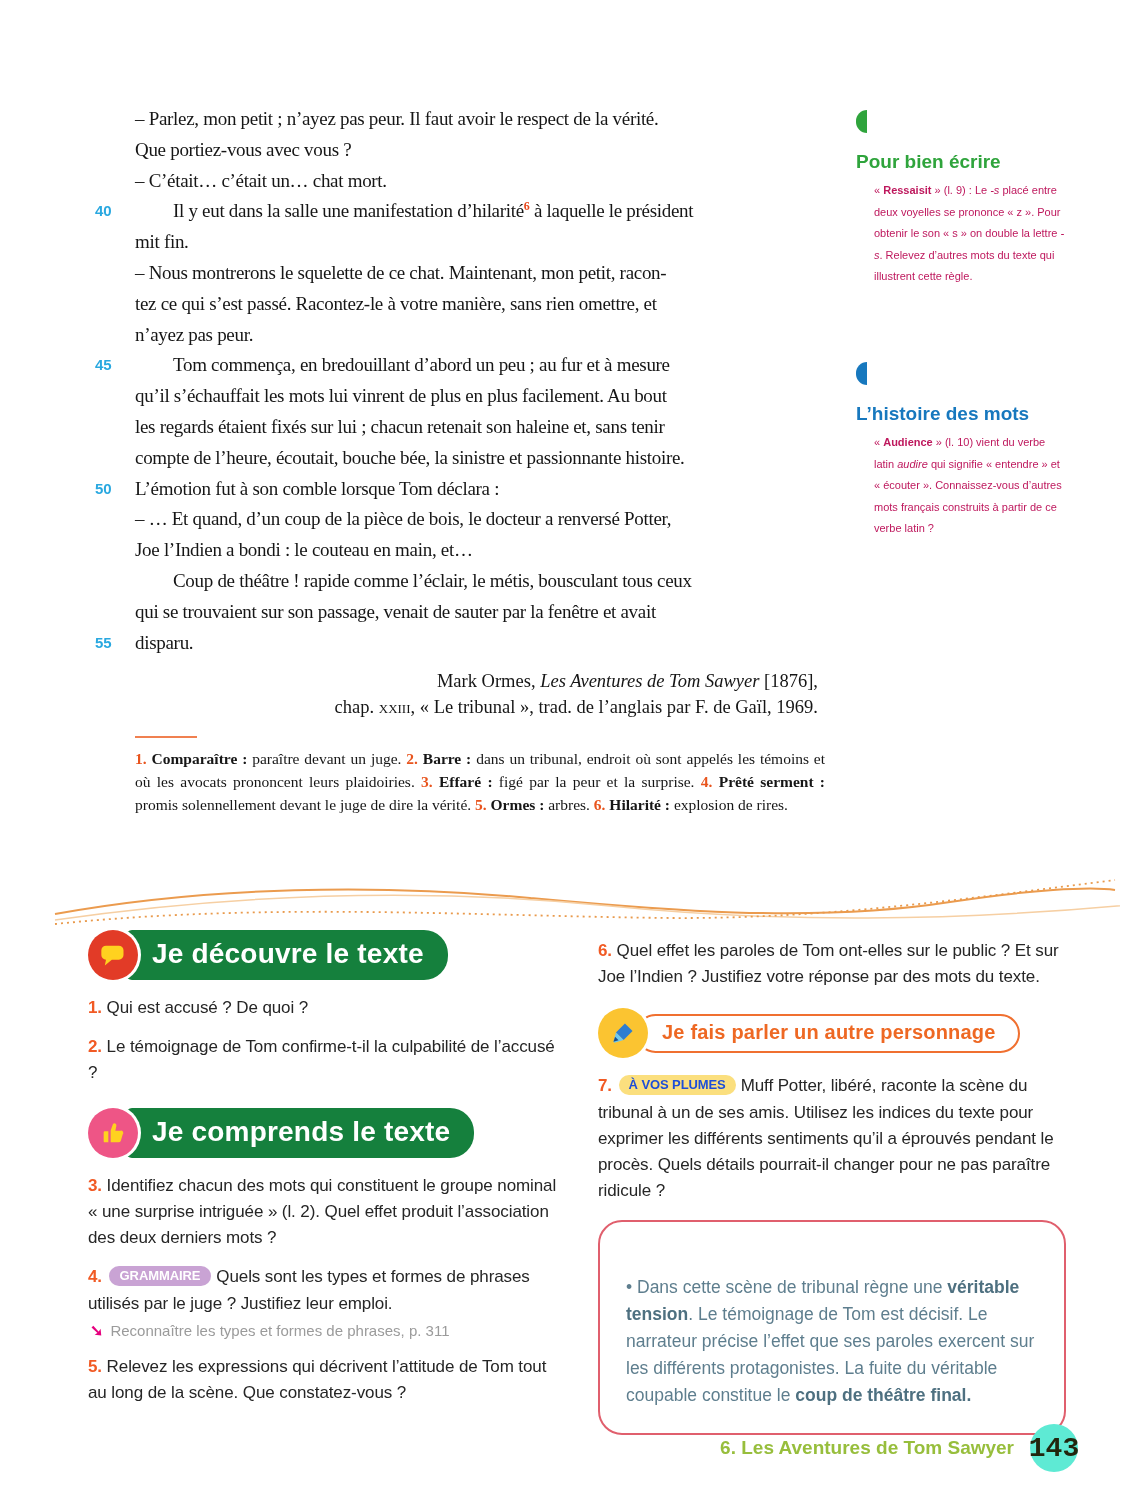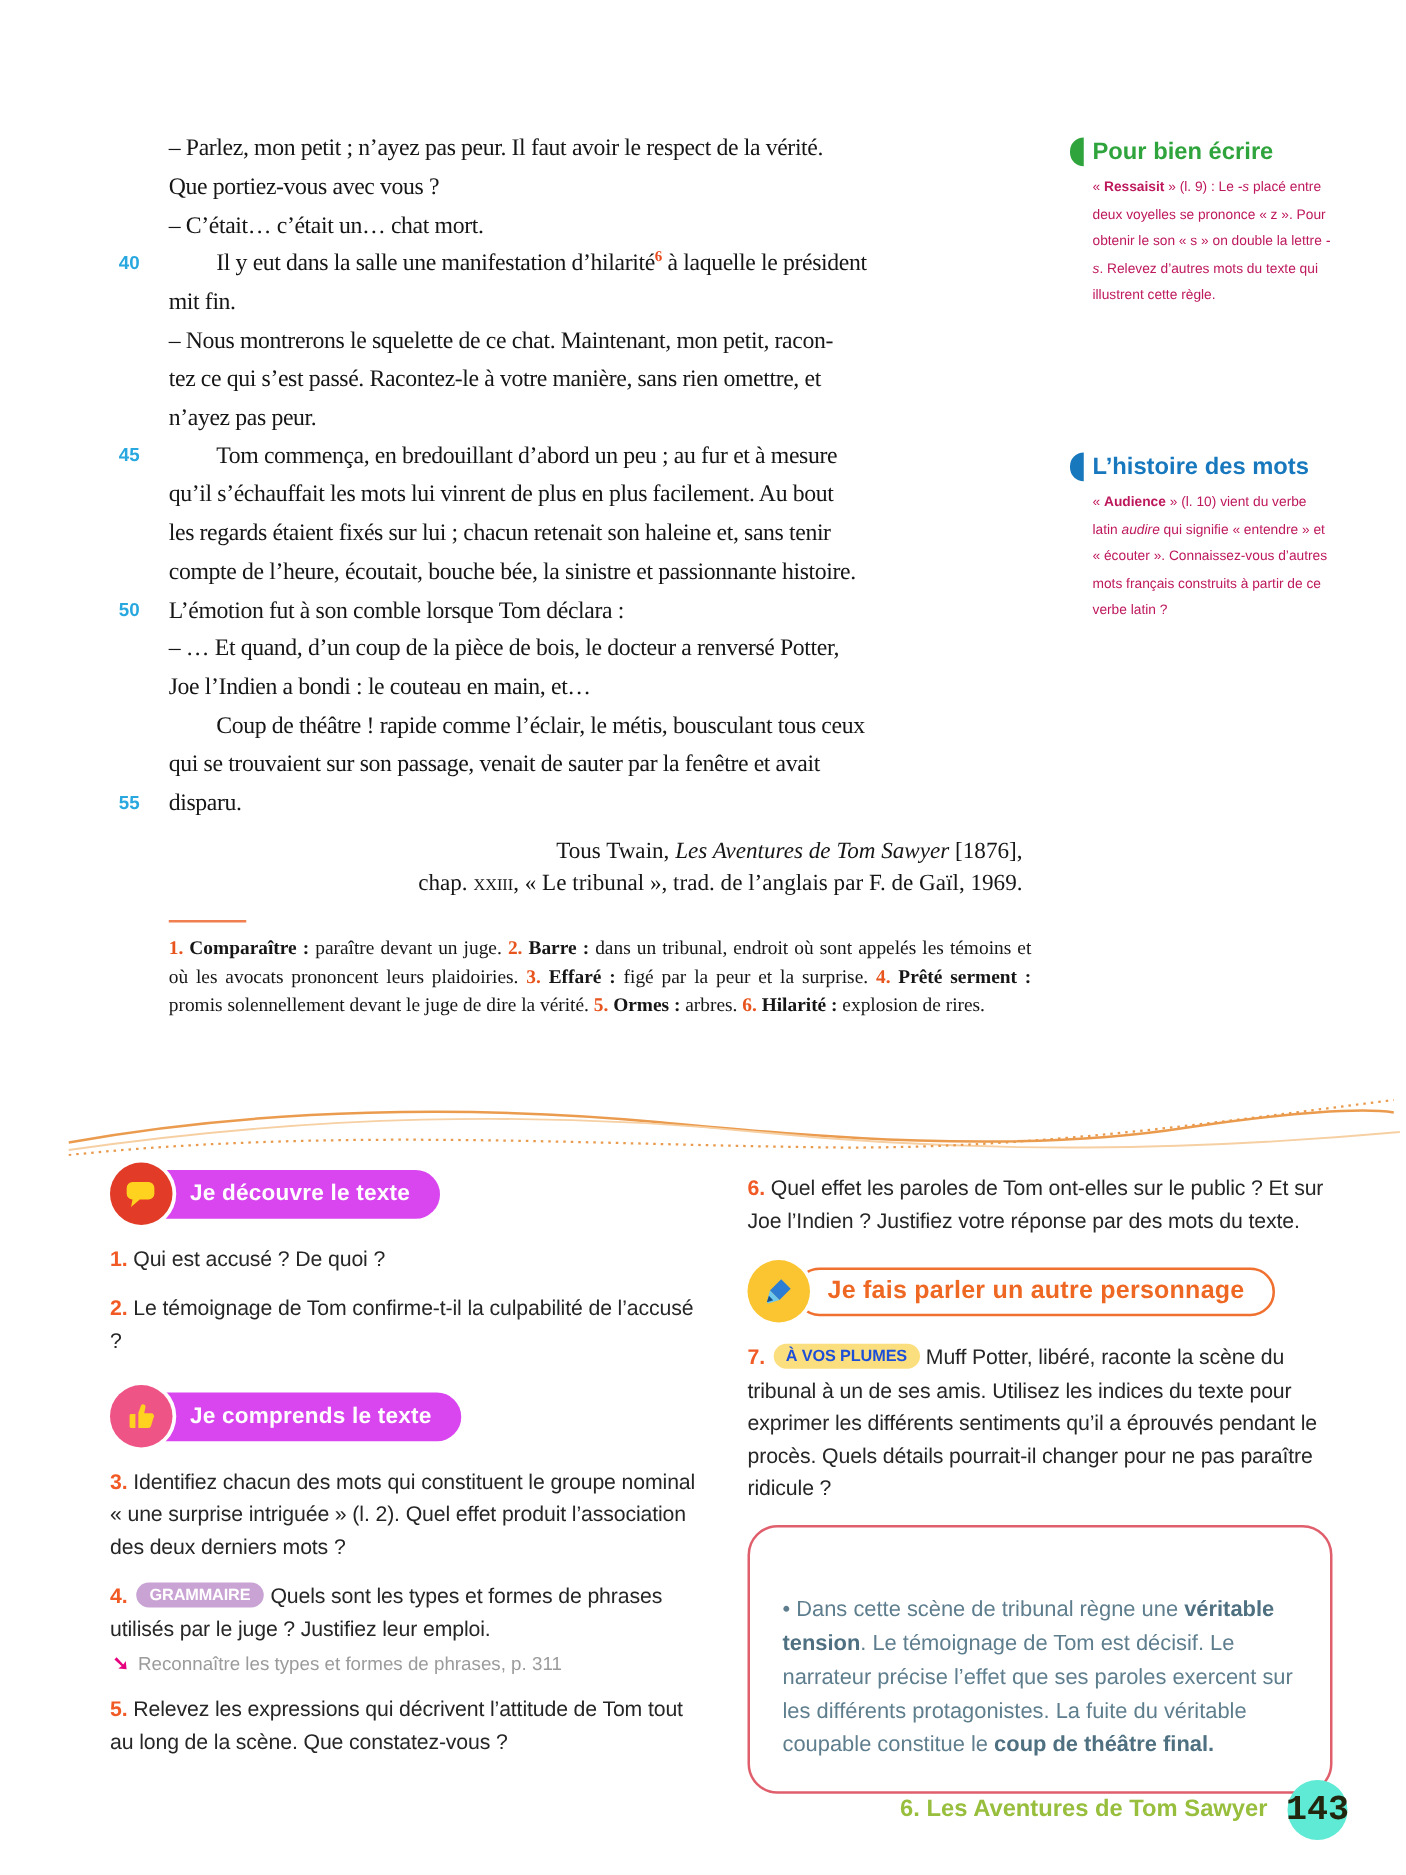--- a/index.html
+++ b/index.html
@@ -25,42 +25,42 @@
   .footnotes{margin:0 0 0 40px;width:690px;font-family:"Liberation Serif",serif;
              font-size:15.5px;line-height:23px;color:#161616;text-align:justify;}
   .s-fnum{color:#e8541d;font-weight:bold;}
   .s-term{font-weight:bold;}
   .s-b{font-weight:bold;}
 
   
   .sidebar-box{position:absolute;width:212px;}
   #box1{left:856px;top:110px;}
   #box2{left:856px;top:362px;}
-  .sb-title{display:flex;align-items:center;gap:7px;font-weight:bold;font-size:19px;margin-bottom:7px;}
+  .sb-title{display:flex;align-items:flex-start;gap:18px;font-weight:bold;font-size:19px;margin-bottom:7px;flex-direction:column;}
   #box1 .sb-title{color:#2fa43c;}
   #box2 .sb-title{color:#1778be;}
   .half-disc{flex:0 0 auto;width:11px;height:23px;border-radius:12px 0 0 12px;}
   .hd-green{background:#2fa43c;}
   .hd-blue{background:#1778be;}
   .sb-body{font-size:11px;line-height:21.5px;color:#be185d;padding-left:18px;}
 
   
   .wavy{position:absolute;left:50px;top:872px;}
 
   
   .col-left{position:absolute;left:88px;top:928px;width:470px;}
   .col-right{position:absolute;left:598px;top:938px;width:468px;}
 
   .act-header{display:flex;align-items:center;height:54px;margin-bottom:8px;}
   .act-icon{flex:0 0 auto;width:50px;height:50px;border-radius:50%;display:flex;align-items:center;
             justify-content:center;position:relative;z-index:2;box-shadow:0 0 0 3px #fff;}
   .icon-red{background:#e23b27;}
   .icon-pink{background:#ee5586;}
   .icon-yellow{background:#fbc431;}
-  .act-pill{margin-left:-12px;background:#d946ef;color:#fff;font-weight:bold;font-size:18px;
+  .act-pill{margin-left:-12px;background:#15803d;color:#fff;font-weight:bold;font-size:28px;
             padding:8px 24px 10px 26px;border-radius:6px 24px 24px 6px;letter-spacing:0.2px;white-space:nowrap;}
   .act-pill.outline{background:#fff;border:2.5px solid #f07030;color:#ee6823;padding:5px 22px 7px 24px;
                     border-radius:22px;font-size:20px;}
 
   .question{font-size:17px;line-height:26px;color:#262626;margin:13px 0;letter-spacing:-0.1px;}
   .s-qnum{color:#f15a24;font-weight:bold;}
   .s-tag-grammaire{background:#c9a3d4;color:#fff;font-weight:bold;font-size:13px;
                    padding:2px 11px 3px;border-radius:10px;margin:0 5px 0 2px;position:relative;top:-2px;white-space:nowrap;}
   .s-tag-plumes{background:#fbdf7e;color:#1d4ed8;font-weight:bold;font-size:13px;
                 padding:2px 10px 3px;border-radius:10px;margin:0 5px 0 2px;position:relative;top:-2px;white-space:nowrap;}
@@ -157,21 +157,21 @@
         <div class="tline">
           <span class="lnum"></span>
           <span class="ltext"><span>qui se trouvaient sur son passage, venait de sauter par la fenêtre et avait</span></span>
         </div>
         <div class="tline">
           <span class="lnum">55</span>
           <span class="ltext"><span>disparu.</span></span>
         </div>
       </div>
     <div class="attribution">
-      <div><span>Tous Twain, </span><span class="s-i">Les Aventures de Tom Sawyer</span><span> [1876],</span></div>
+      <div><span>Mark Ormes, </span><span class="s-i">Les Aventures de Tom Sawyer</span><span> [1876],</span></div>
       <div><span>chap. </span><span class="s-sc">xxiii</span><span>, « Le tribunal », trad. de l’anglais par F. de Gaïl, 1969.</span></div>
     </div>
     <div class="fn-rule"></div>
     <p class="footnotes"><span class="s-fnum">1. </span><span class="s-term">Comparaître : </span><span>paraître devant un juge. </span><span class="s-fnum">2. </span><span class="s-term">Barre : </span><span>dans un tribunal, endroit où sont appelés les témoins et où les avocats prononcent leurs plaidoiries. </span><span class="s-fnum">3. </span><span class="s-term">Effaré : </span><span>figé par la peur et la surprise. </span><span class="s-fnum">4. </span><span class="s-term">Prêté serment : </span><span>promis solennellement devant le juge de dire la vérité. </span><span class="s-fnum">5. </span><span class="s-term">Ormes : </span><span>arbres. </span><span class="s-fnum">6. </span><span class="s-term">Hilarité : </span><span>explosion de rires.</span></p>
   </main>
 
   <aside class="sidebar-box" id="box1">
     <div class="sb-title">
       <span class="half-disc hd-green"></span>
       <span>Pour bien écrire</span>

